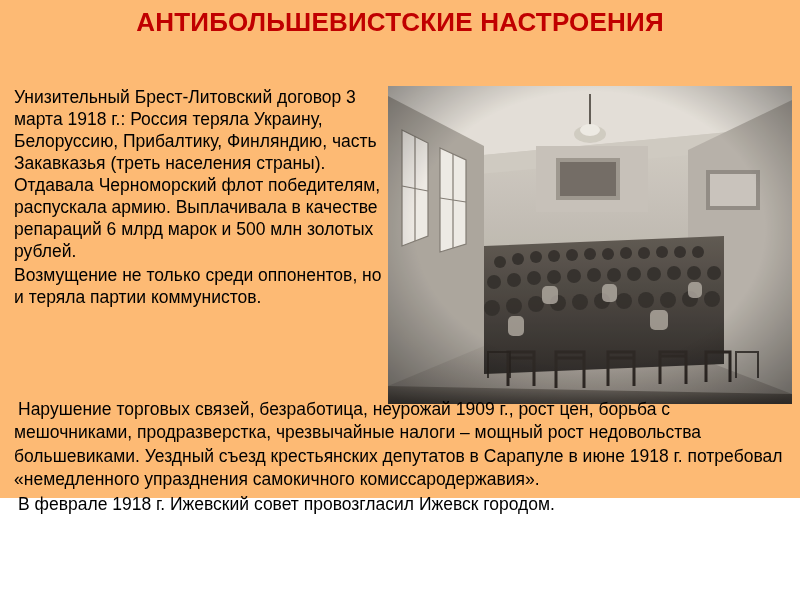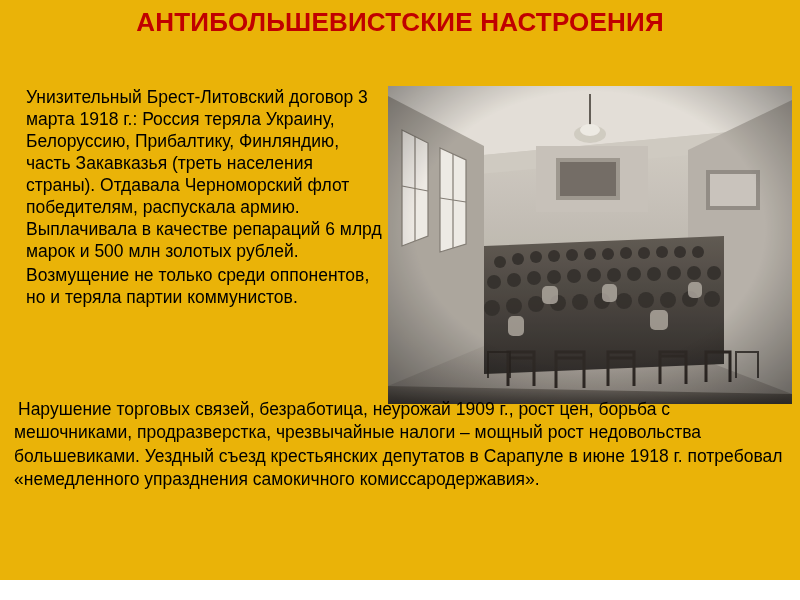--- a/index.html
+++ b/index.html
@@ -10,22 +10,22 @@
   body {
     width: 800px;
     height: 600px;
     overflow: hidden;
     font-family: "Liberation Sans", sans-serif;
     color: #000000;
   }
   .slide {
     position: relative;
     width: 800px;
-    height: 580px;
-    background: #eab308;
+    height: 498px;
+    background: #fdba74;
   }
   .slide-title {
     position: absolute;
     left: 0;
     top: 8px;
     width: 800px;
     text-align: center;
     color: #c00000;
     font-size: 26px;
     font-weight: bold;
@@ -35,21 +35,21 @@
   .left-column {
     position: absolute;
     left: 10px;
     top: 86px;
     width: 372px;
     font-size: 17.5px;
     line-height: 1.26;
     color: #000000;
   }
   .left-column p {
-    margin: 0 0 2px 16px;
+    margin: 0 0 2px 4px;
   }
   .photo {
     position: absolute;
     left: 388px;
     top: 86px;
     width: 404px;
     height: 318px;
     background: #6f6a62;
     overflow: hidden;
     border: 0;
@@ -211,15 +211,16 @@
         <path d="M348 292 v-26 h22 v26"></path>
       </g>
 
       <rect x="0" y="0" width="404" height="318" fill="url(#vign)"></rect>
       <rect x="0" y="0" width="404" height="318" fill="#d9d3c7" opacity="0.06"></rect>
     </svg>
   </div>
 
   <div class="bottom-text">
     <p class="para-indent">Нарушение торговых связей, безработица, неурожай 1909 г., рост цен, борьба с мешочниками, продразверстка, чрезвычайные налоги – мощный рост недовольства большевиками. Уездный съезд крестьянских депутатов в Сарапуле в июне 1918 г. потребовал «немедленного упразднения самокичного комиссародержавия».</p>
+    <p class="para-indent">В феврале 1918 г. Ижевский совет провозгласил Ижевск городом.</p>
   </div>
 
 </div>
 
 </body></html>

